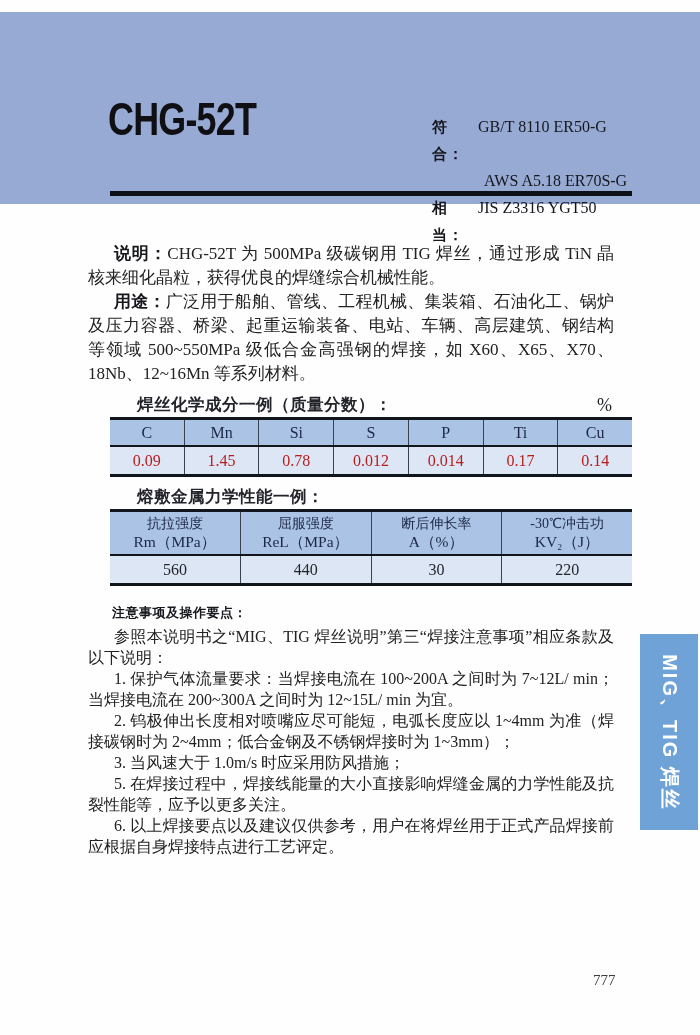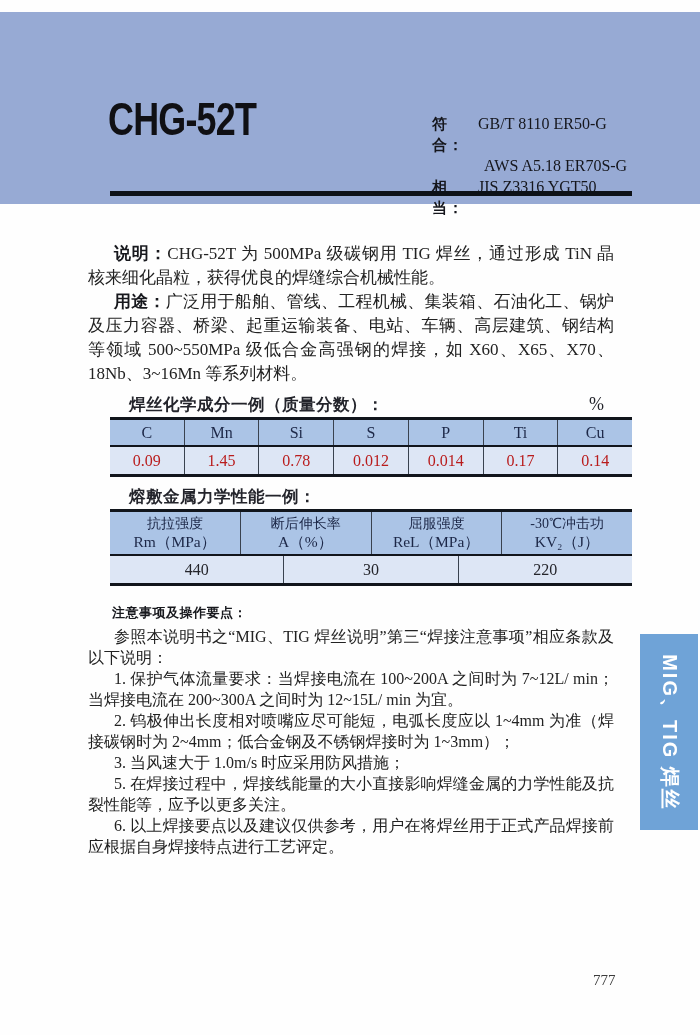--- a/index.html
+++ b/index.html
@@ -16,39 +16,39 @@
     position:relative;width:700px;height:1035px;background:#fefefe;overflow:hidden;
     font-family:"Liberation Serif", serif;color:#1f1f1f;
   }
   
   .band{position:absolute;left:0;top:0;width:700px;height:192px;background:var(--header-bg);margin-top:12px;}
   .title{
     position:absolute;left:108px;top:84px;
     font-family:"Liberation Sans", sans-serif;font-weight:bold;font-size:46px;line-height:1;
     color:#101014;letter-spacing:-1px;transform:scaleX(0.78);transform-origin:left center;
   }
-  .specs{position:absolute;left:432px;top:101px;font-size:16px;line-height:21px;color:#15161c;}
+  .specs{position:absolute;left:432px;top:101px;font-size:16px;line-height:27px;color:#15161c;}
   .spec-row{display:flex;align-items:baseline;}
   .spec-label{
     font-family:"Liberation Sans", sans-serif;font-weight:bold;font-size:15px;
     width:46px;flex:0 0 46px;letter-spacing:1px;
   }
   .spec-value{font-family:"Liberation Serif", serif;}
   .spec-value.indent{padding-left:6px;}
   .divider{position:absolute;left:110px;top:191px;width:522px;height:5px;background:#0d1117;}
   
   .bodytext{position:absolute;left:88px;top:242px;width:526px;}
   .para{
     font-size:17px;line-height:24px;text-align:justify;text-align-last:left;
     text-indent:26px;color:#222;
   }
   .plabel{font-family:"Liberation Sans", sans-serif;font-weight:bold;color:#17181d;}
   
   .caption-row{
-    position:absolute;left:102px;width:522px;display:flex;justify-content:space-between;align-items:flex-start;gap:28px;
+    position:absolute;left:110px;width:522px;display:flex;justify-content:space-between;align-items:flex-end;gap:28px;
   }
   .chem-cap{top:394px;padding-left:27px;padding-right:20px;}
   .mech-cap{top:486px;padding-left:27px;}
   .cap{
     font-family:"Liberation Sans", sans-serif;font-weight:bold;font-size:16.5px;color:#23242b;
     letter-spacing:0.5px;
   }
   .unit{font-size:18px;color:#23242b;}
   
   .tbl{
@@ -113,21 +113,21 @@
       <div class="spec-row">
         <span class="spec-label">相当：</span>
         <span class="spec-value">JIS Z3316 YGT50</span>
       </div>
     </div>
   </header>
   <div class="divider"></div>
 
   <section class="bodytext">
     <p class="para"><b class="plabel">说明：</b><span>CHG-52T 为 500MPa 级碳钢用 TIG 焊丝，通过形成 TiN 晶核来细化晶粒，获得优良的焊缝综合机械性能。</span></p>
-    <p class="para"><b class="plabel">用途：</b><span>广泛用于船舶、管线、工程机械、集装箱、石油化工、锅炉及压力容器、桥梁、起重运输装备、电站、车辆、高层建筑、钢结构等领域 500~550MPa 级低合金高强钢的焊接，如 X60、X65、X70、18Nb、3~16Mn 等系列材料。</span></p>
+    <p class="para"><b class="plabel">用途：</b><span>广泛用于船舶、管线、工程机械、集装箱、石油化工、锅炉及压力容器、桥梁、起重运输装备、电站、车辆、高层建筑、钢结构等领域 500~550MPa 级低合金高强钢的焊接，如 X60、X65、X70、18Nb、12~16Mn 等系列材料。</span></p>
   </section>
 
   <div class="caption-row chem-cap">
     <span class="cap">焊丝化学成分一例（质量分数）：</span>
     <span class="unit">%</span>
   </div>
   <div class="tbl chem">
     <div class="trow thead">
       <div class="tcell">C</div>
       <div class="tcell">Mn</div>
@@ -151,33 +151,34 @@
   <div class="caption-row mech-cap">
     <span class="cap">熔敷金属力学性能一例：</span>
   </div>
   <div class="tbl mech">
     <div class="trow thead">
       <div class="tcell">
         <div class="l1">抗拉强度</div>
         <div class="l2">Rm（MPa）</div>
       </div>
       <div class="tcell">
+        <div class="l1">屈服强度</div>
+        <div class="l2">ReL（MPa）</div>
+      </div>
+      <div class="tcell">
         <div class="l1">断后伸长率</div>
         <div class="l2">A（%）</div>
-      </div>
-      <div class="tcell">
-        <div class="l1">屈服强度</div>
-        <div class="l2">ReL（MPa）</div>
       </div>
       <div class="tcell">
         <div class="l1">-30℃冲击功</div>
         <div class="l2">KV₂（J）</div>
       </div>
     </div>
     <div class="trow tdata">
+      <div class="tcell">560</div>
       <div class="tcell">440</div>
       <div class="tcell">30</div>
       <div class="tcell">220</div>
     </div>
   </div>
 
   <section class="notes">
     <p class="nhead">注意事项及操作要点：</p>
     <p class="npara">参照本说明书之“MIG、TIG 焊丝说明”第三“焊接注意事项”相应条款及以下说明：</p>
     <p class="npara">1. 保护气体流量要求：当焊接电流在 100~200A 之间时为 7~12L/ min；当焊接电流在 200~300A 之间时为 12~15L/ min 为宜。</p>

